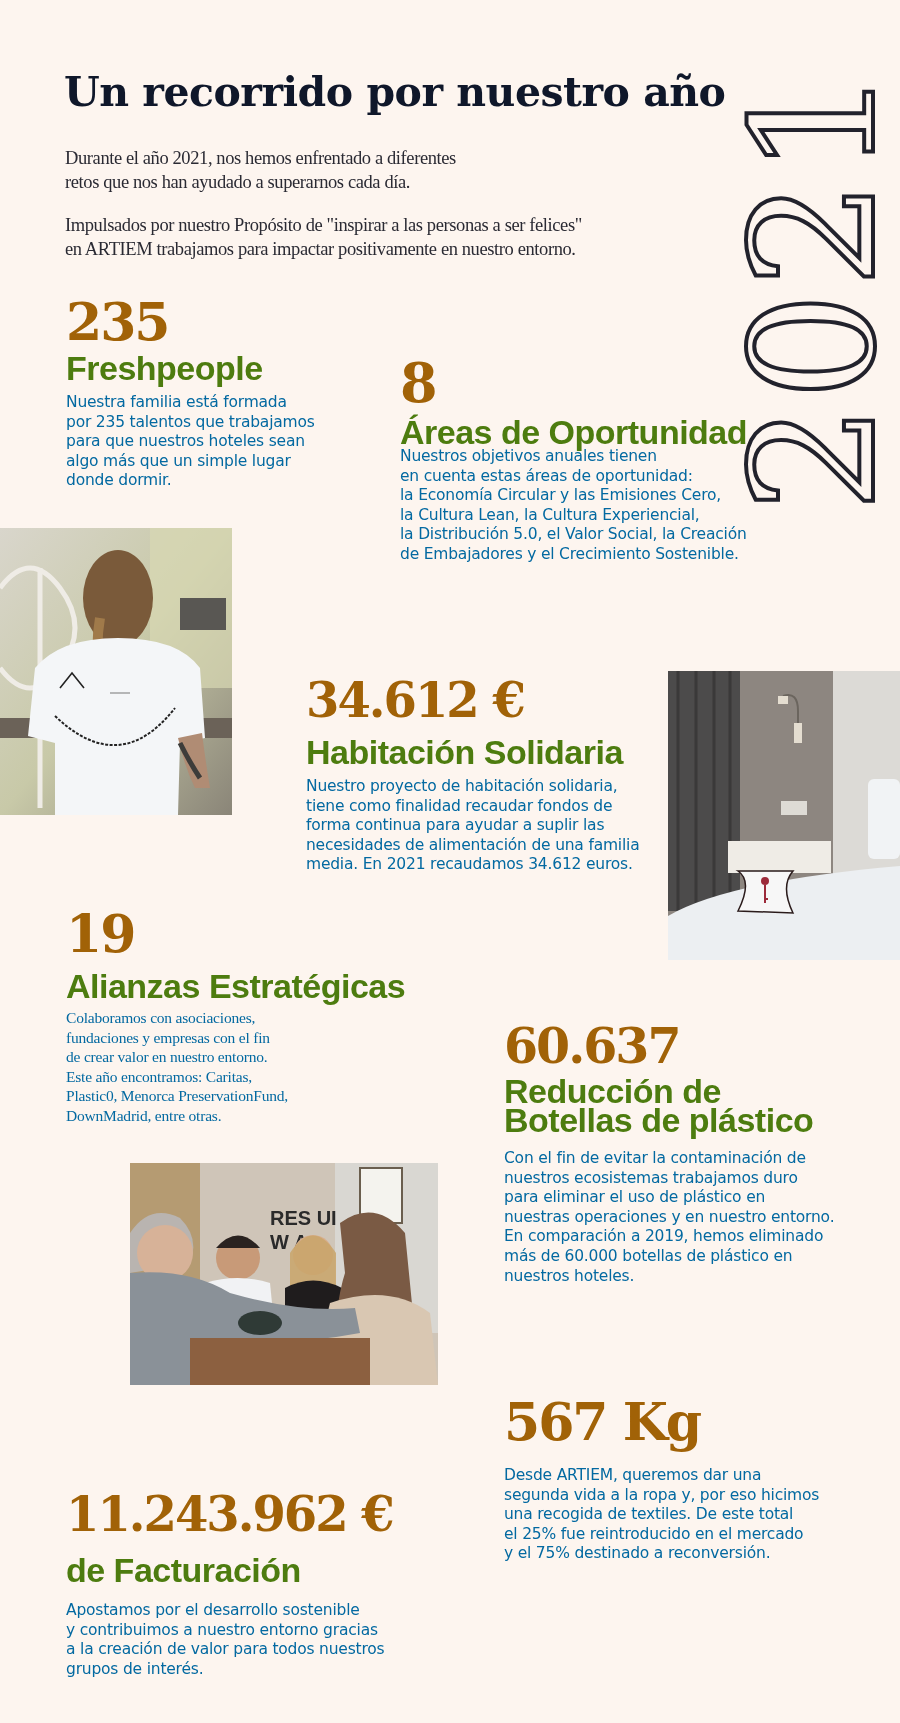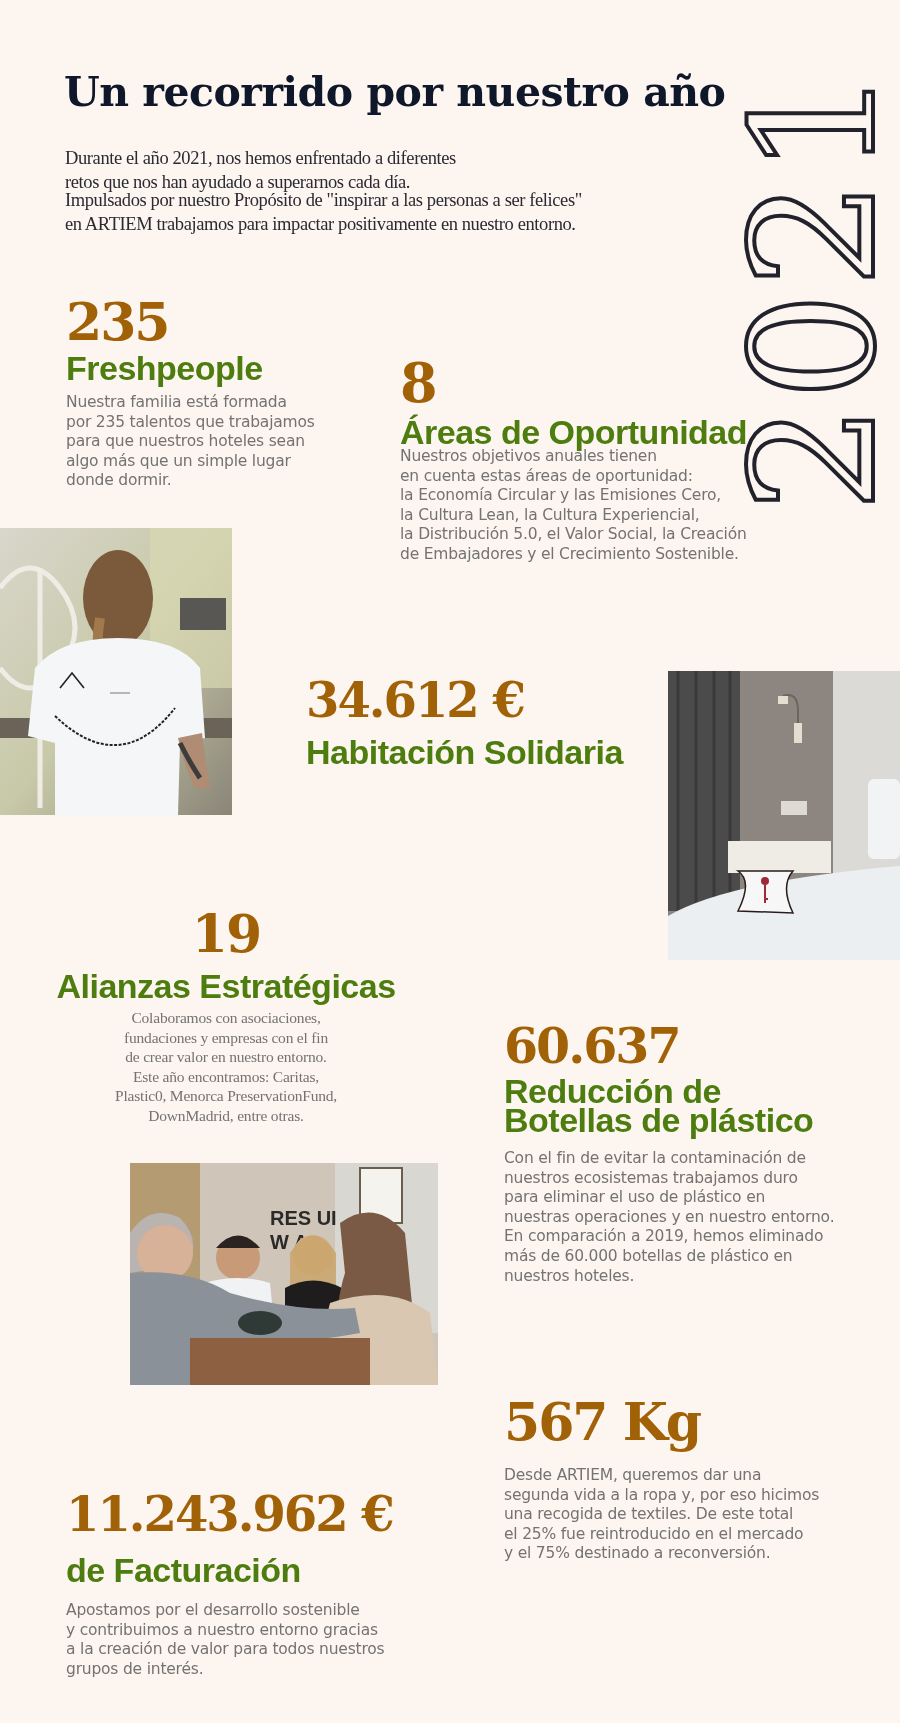--- a/index.html
+++ b/index.html
@@ -37,35 +37,35 @@
     font-weight: bold; color: #a16207; line-height: 1;
     letter-spacing: -2px; white-space: nowrap;
   }
   .stat-head {
     font-family: Liberation Sans, sans-serif;
     font-weight: bold; color: #4d7c0f; font-size: 34px; line-height: 29px;
     letter-spacing: -0.5px; margin: 0; white-space: pre-line;
   }
   .stat-body {
     font-family: "DejaVu Sans", sans-serif; font-size: 15.5px; line-height: 19.6px;
-    color: #737373; white-space: pre-line; margin: 0; letter-spacing: -0.2px;
+    color: #0369a1; white-space: pre-line; margin: 0; letter-spacing: -0.2px;
   }
   .photo { overflow: hidden; }
   .photo svg { display: block; width: 100%; height: 100%; }
 </style>
 </head>
 <body>
 
 <h1 class="abs title">Un recorrido por nuestro año</h1>
 
 <div class="abs intro" style="top:146px;">
   <p>Durante el año 2021, nos hemos enfrentado a diferentes
 retos que nos han ayudado a superarnos cada día.</p>
 </div>
-<div class="abs intro" style="top:188px;">
+<div class="abs intro" style="top:213px;">
   <p>Impulsados por nuestro Propósito de "inspirar a las personas a ser felices"
 en ARTIEM trabajamos para impactar positivamente en nuestro entorno.</p>
 </div>
 
 <div class="abs year">
   <div class="year-text">2021</div>
 </div>
 
 <section class="abs" style="left:66px; top:296px; width:300px;">
   <div class="stat-num" style="font-size:52px;">235</div>
@@ -110,20 +110,25 @@
     <path d="M110 165 L130 165" stroke="#777" stroke-width="1"></path>
     <path d="M55 188 Q120 250 175 180" stroke="#222" stroke-width="2" fill="none" stroke-dasharray="3 1.5"></path>
     <path d="M178 210 Q185 240 195 260 L210 260 Q205 230 202 205 Z" fill="#b08c74"></path>
     <path d="M180 215 Q190 235 200 250" stroke="#3d3c3a" stroke-width="5" fill="none"></path>
   </svg>
 </div>
 
 <section class="abs" style="left:306px; top:676px; width:360px;">
   <div class="stat-num" style="font-size:48px;">34.612 €</div>
   <h2 class="stat-head" style="margin-top:14px;">Habitación Solidaria</h2>
+  <p class="stat-body" style="margin-top:10px;">Nuestro proyecto de habitación solidaria,
+tiene como finalidad recaudar fondos de
+forma continua para ayudar a suplir las
+necesidades de alimentación de una familia
+media. En 2021 recaudamos 34.612 euros.</p>
 </section>
 
 <div class="abs photo" style="left:668px; top:671px; width:232px; height:289px;">
   <svg viewBox="0 0 232 289" preserveAspectRatio="none">
     <rect width="232" height="289" fill="#8d8680"></rect>
     <rect x="0" y="0" width="72" height="240" fill="#4c4b4b"></rect>
     <path d="M10 0 L10 240 M28 0 L28 240 M46 0 L46 240 M62 0 L62 240" stroke="#3a3939" stroke-width="3"></path>
     <rect x="165" y="0" width="67" height="289" fill="#dcdad6"></rect>
     <path d="M115 25 Q130 20 130 40 L130 60" stroke="#6b655e" stroke-width="2" fill="none"></path>
     <rect x="110" y="25" width="10" height="8" fill="#e4ddd0"></rect>
@@ -131,21 +136,21 @@
     <rect x="113" y="130" width="26" height="14" fill="#dedbd5"></rect>
     <rect x="60" y="170" width="103" height="32" fill="#efece6"></rect>
     <rect x="200" y="108" width="32" height="80" rx="6" fill="#f1f3f5"></rect>
     <path d="M0 245 Q60 210 232 195 L232 289 L0 289 Z" fill="#eceff2"></path>
     <path d="M70 200 Q85 210 70 240 L125 242 Q112 215 125 200 Z" fill="#f7f7f7" stroke="#2a1b1b" stroke-width="1.5"></path>
     <circle cx="97" cy="210" r="4" fill="#9c2a3a"></circle>
     <path d="M97 214 L97 232 M97 228 L100 228" stroke="#9c2a3a" stroke-width="2"></path>
   </svg>
 </div>
 
-<section class="abs" style="left:56px; top:908px; width:340px;text-align:center;">
+<section class="abs" style="left:66px; top:908px; width:340px;">
   <div class="stat-num" style="font-size:52px;">19</div>
   <h2 class="stat-head" style="margin-top:12px;">Alianzas Estratégicas</h2>
   <p class="stat-body" style="margin-top:7px;font-family:Liberation Serif, serif;">Colaboramos con asociaciones,
 fundaciones y empresas con el fin
 de crear valor en nuestro entorno.
 Este año encontramos: Caritas,
 Plastic0, Menorca PreservationFund,
 DownMadrid, entre otras.</p>
 </section>
 

